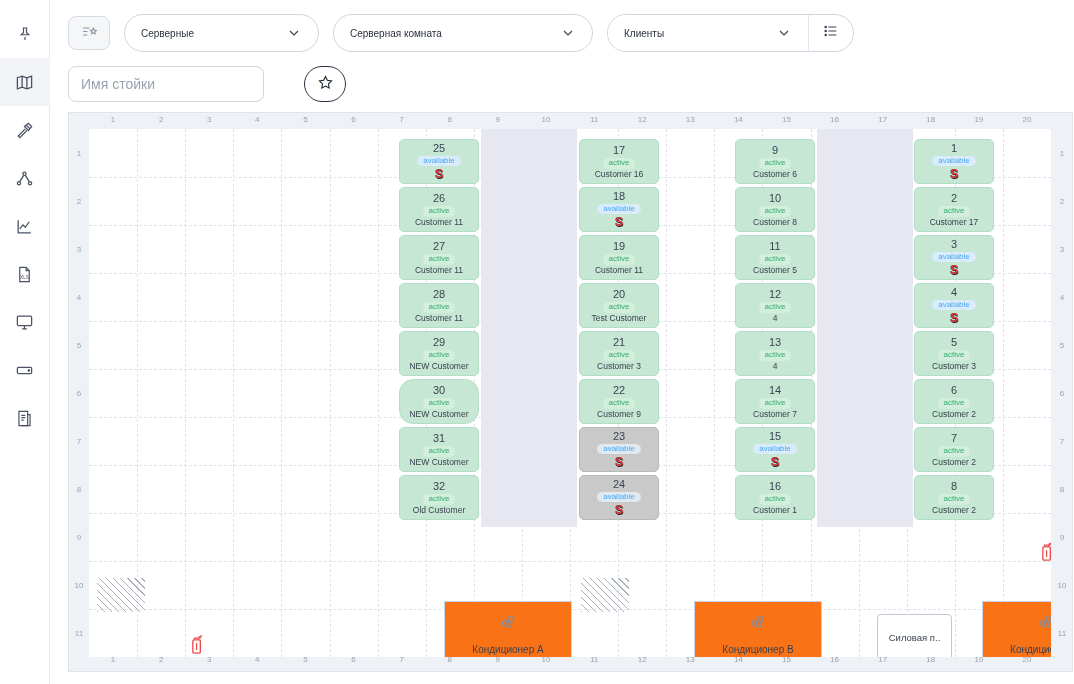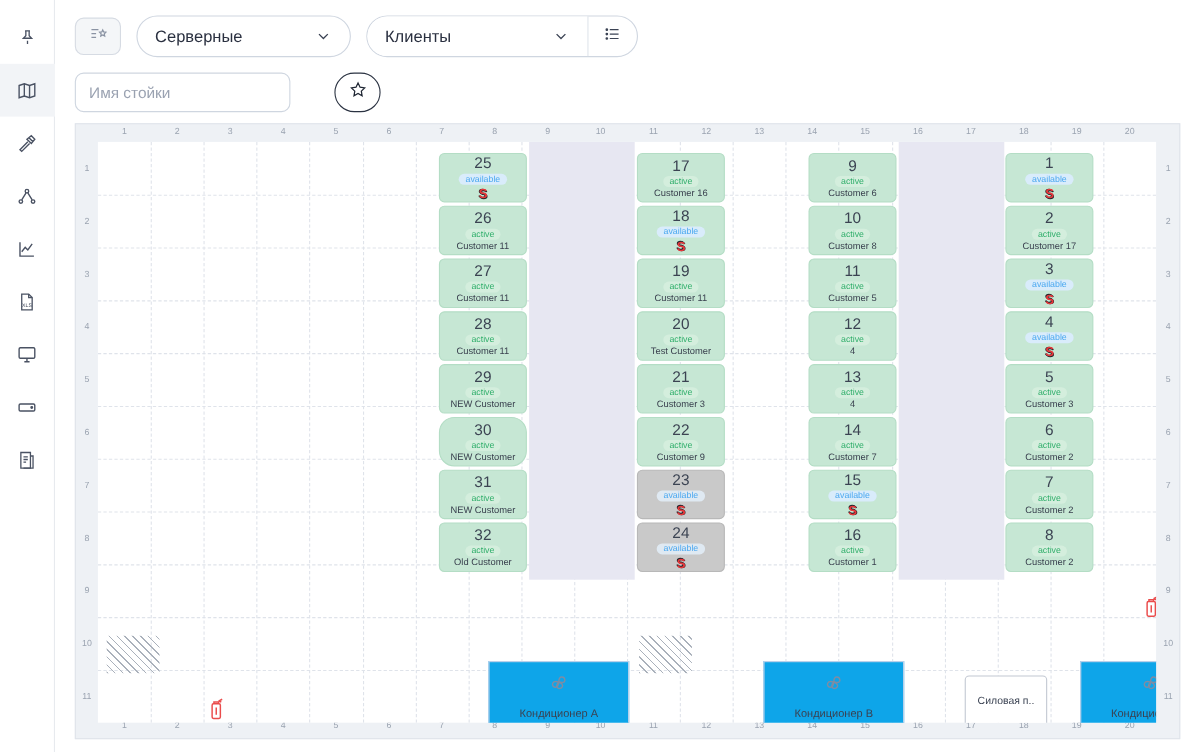--- a/index.html
+++ b/index.html
@@ -39,21 +39,21 @@
   .row2 { margin-top: 14px; gap: 40px; }
 
   .icon-btn-sq {
     width: 42px; height: 34px; border: 1px solid #d6dbe3; border-radius: 8px;
     background: #f4f6f8; display: flex; align-items: center; justify-content: center;
     cursor: pointer; color: #8a93a3;
   }
   .select {
     height: 38px; border: 1px solid #cfd6e0; border-radius: 19px;
     background: #fff; display: flex; align-items: center;
-    padding: 0 16px; cursor: pointer; font-size: 15px; color: #2a3040;
+    padding: 0 16px; cursor: pointer; font-size: 10px; color: #2a3040;
     justify-content: space-between;
   }
   .select .lbl { white-space: nowrap; }
   .select .chev { margin-left: 18px; color: #3b4354; display:flex; }
   .sel-w1 { width: 195px; }
   .sel-w2 { width: 260px; }
 
   .combo { display: flex; align-items: center; height: 38px;
            border: 1px solid #cfd6e0; border-radius: 19px; background: #fff; }
   .combo .select { border: none; border-radius: 19px 0 0 19px; height: 36px; width: 200px; }
@@ -120,21 +120,21 @@
   .aisle { position: absolute; background: #e7e7f2; }
 
   
   .rack {
     position: absolute; width: 80px; height: 45px;
     background: #c6e7d4; border: 1px solid #b4ddc5; border-radius: 5px;
     display: flex; flex-direction: column; align-items: center; justify-content: center;
     cursor: pointer; line-height: 1.05;
   }
   .rack.selected { background: #c9c9c9; border-color: #b8b8b8; }
-  .rack .num { font-size: 14px; color: #3b4352; margin-bottom: 2px; }
+  .rack .num { font-size: 11px; color: #3b4352; margin-bottom: 2px; }
   .rack .tag {
     font-size: 8px; padding: 1px 6px; border-radius: 7px; margin-bottom: 1px;
   }
   .rack .tag.active { color: #2fae6a; background: #d4eedd; }
   .rack .tag.available { color: #4aa8f0; background: #d9ecfb; }
   .rack.selected .tag.available { background: #dfe9f2; }
   .rack .cust { font-size: 8.5px; color: #39404e; }
   .rack .slogo {
     font-size: 12px; font-weight: bold; color: #e8373a;
     text-shadow: 0.6px 0.6px 0 #24282e, -0.5px -0.3px 0 #24282e;
@@ -143,21 +143,21 @@
 
   
   .hatch {
     position: absolute;
     background-image: repeating-linear-gradient(45deg,
       #aab1bb 0, #aab1bb 1px, transparent 1px, transparent 5px);
   }
 
   
   .ac {
-    position: absolute; background: #0ea5e9; border: 1px solid #c9d4ea;
+    position: absolute; background: #f97316; border: 1px solid #c9d4ea;
     display: flex; flex-direction: column; align-items: center; justify-content: center;
     gap: 8px; cursor: pointer;
   }
   .ac .ac-lbl { font-size: 10px; color: #3a4252; }
   .ac svg { color: #7f8ca3; }
 
   
   .power {
     position: absolute; background: #fff; border: 1px solid #c2c8d2; border-radius: 4px;
     display: flex; align-items: center; justify-content: center; cursor: pointer;
@@ -275,20 +275,28 @@
 
         <div class="select sel-w1">
           <span class="lbl">Серверные</span>
           <span class="chev">
             <svg width="16" height="16" viewBox="0 0 24 24" fill="none" stroke="currentColor" stroke-width="1.8">
                 <path d="M6 9l6 6 6-6"></path>
               </svg>
           </span>
         </div>
 
+        <div class="select sel-w2">
+          <span class="lbl">Серверная комната</span>
+          <span class="chev">
+            <svg width="16" height="16" viewBox="0 0 24 24" fill="none" stroke="currentColor" stroke-width="1.8">
+                <path d="M6 9l6 6 6-6"></path>
+              </svg>
+          </span>
+        </div>
 
         <div class="combo">
           <div class="select">
             <span class="lbl">Клиенты</span>
             <span class="chev">
               <svg width="16" height="16" viewBox="0 0 24 24" fill="none" stroke="currentColor" stroke-width="1.8">
                   <path d="M6 9l6 6 6-6"></path>
                 </svg>
             </span>
           </div>

